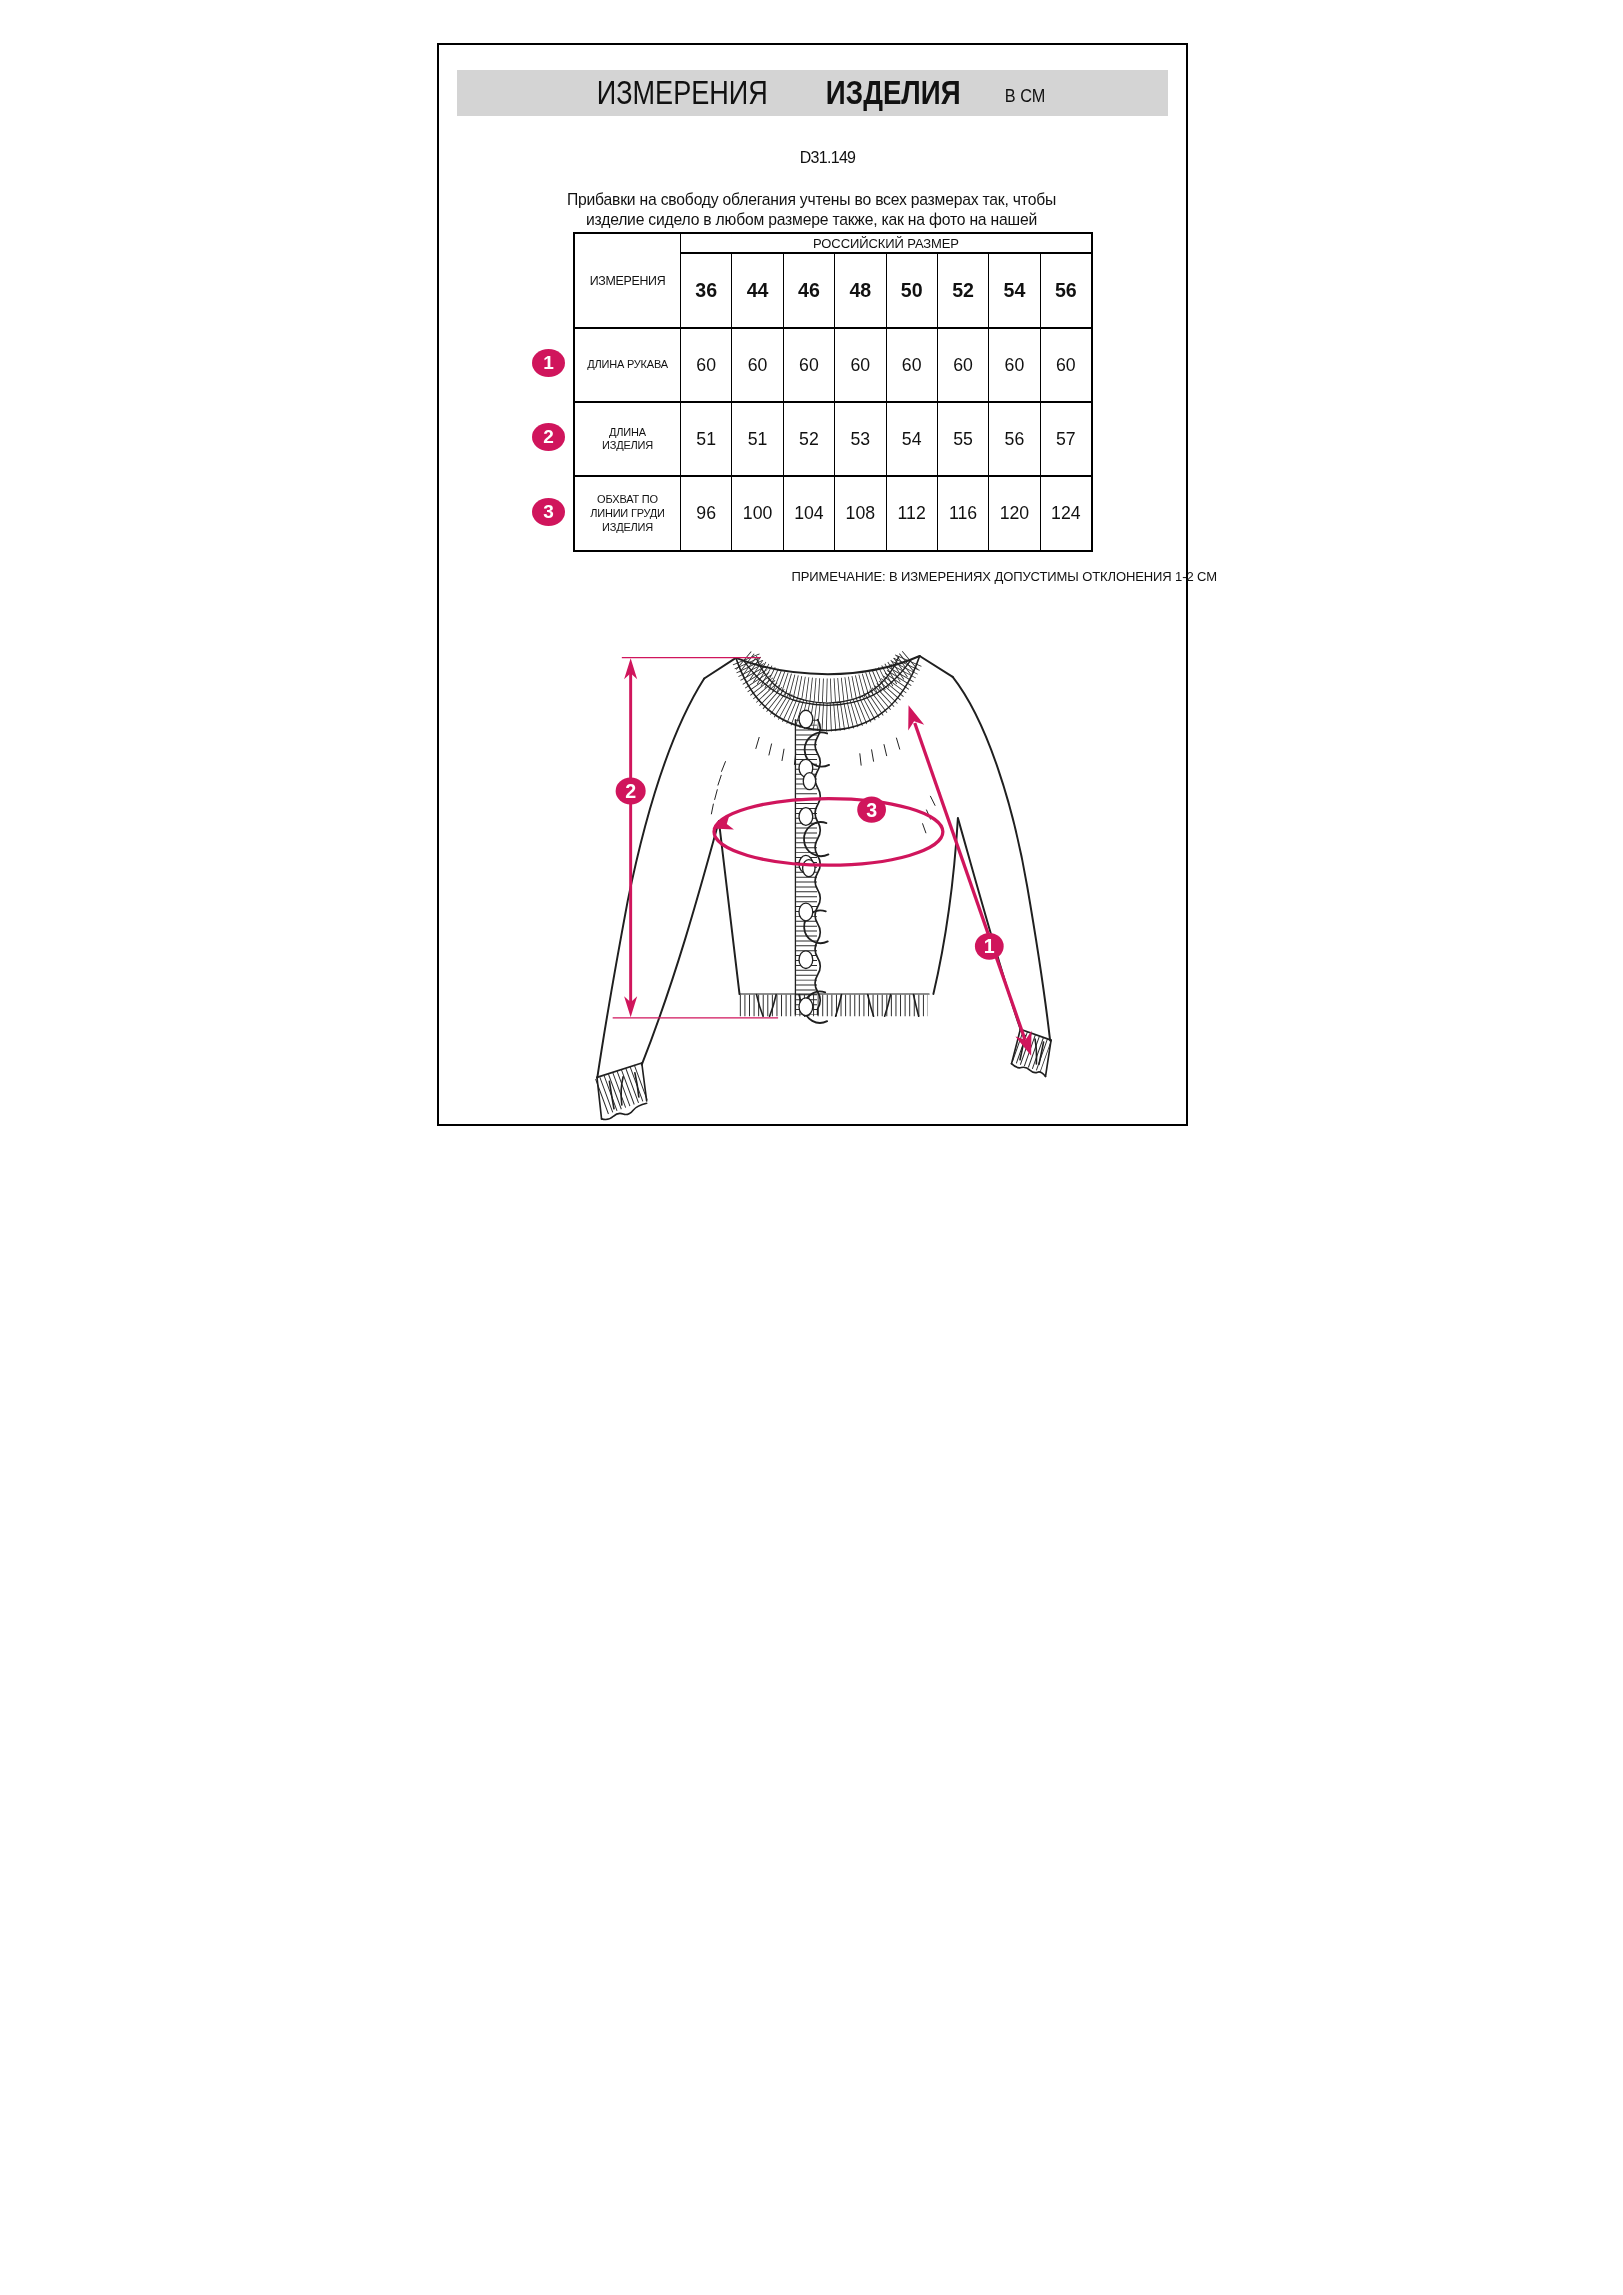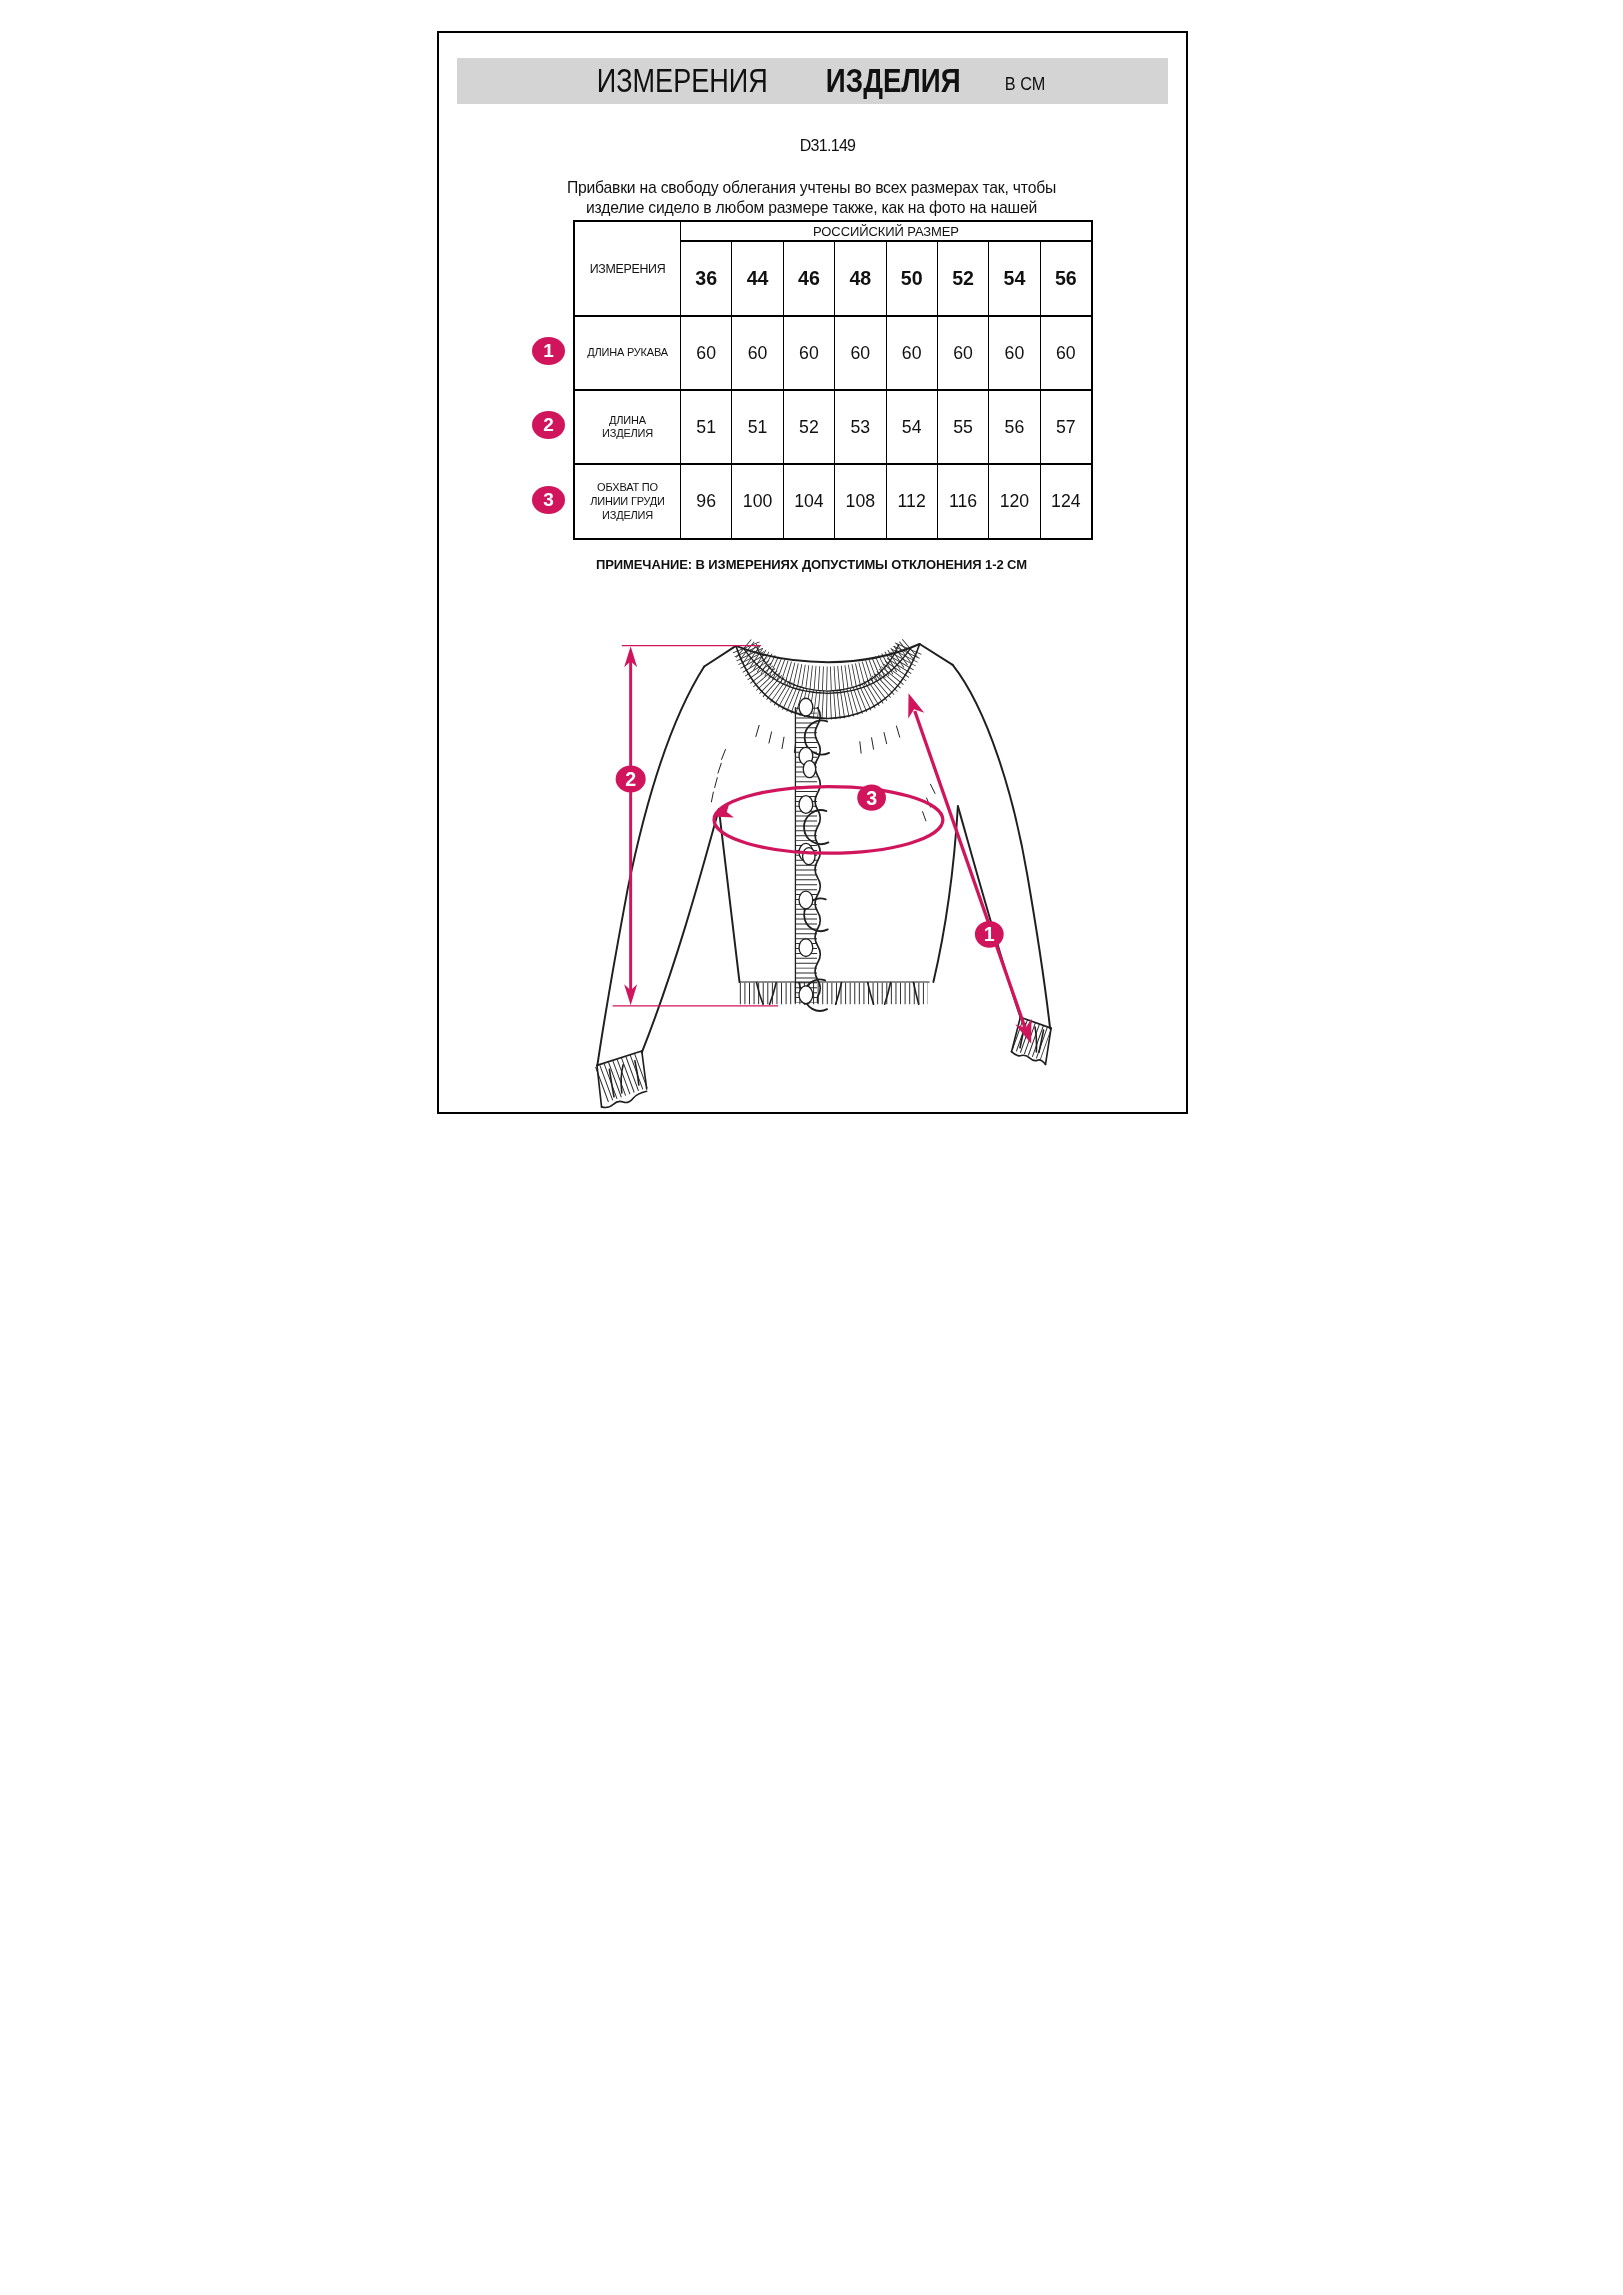--- a/index.html
+++ b/index.html
@@ -3,21 +3,21 @@
 <meta charset="utf-8">
 <style>
   :root{
     --accent:#d0155c;
     --ink:#111;
     --line:#1f1f1f;
     --bar:#d4d4d4;
   }
   html,body{margin:0;padding:0;background:#fff;}
   body{font-family:"Liberation Sans", sans-serif;color:var(--ink);}
-  .page{position:relative;width:811px;height:1148px;margin:4px auto;background:#fff;overflow:hidden;}
+  .page{position:relative;width:811px;height:1148px;margin:16px auto;background:#fff;overflow:hidden;}
   .frame{position:absolute;left:31px;top:27px;width:747px;height:1079px;border:2px solid #000;}
   
   .header-bar{position:absolute;left:51px;top:54px;width:711px;height:46px;background:var(--bar);
     display:flex;align-items:center;justify-content:center;gap:17px;}
   .title-reg{font-size:33px;font-weight:400;letter-spacing:0px;display:inline-block;transform:scaleX(.82);white-space:nowrap;}
   .title-bold{font-size:33px;font-weight:700;display:inline-block;transform:scaleX(.84);white-space:nowrap;margin-left:9.2px;}
   .title-units{font-size:17.7px;font-weight:400;display:inline-block;transform:scaleX(.92);margin-left:11.8px;margin-top:6.5px;white-space:nowrap;}
   .model-code{position:absolute;left:16px;top:133px;width:100%;text-align:center;font-size:16px;font-weight:400;letter-spacing:-0.7px;}
   .intro{position:absolute;left:0;top:174px;width:100%;text-align:center;font-size:15.7px;line-height:20px;
     white-space:pre-line;letter-spacing:-0.2px;}
@@ -31,21 +31,21 @@
   .corner{grid-row:1/3;grid-column:1/2;border-left:none;border-top:none;font-size:12.4px;letter-spacing:-0.3px;}
   .group-h{grid-row:1/2;grid-column:2/10;border-top:none;font-size:13px;letter-spacing:-0.1px;}
   .size-h{font-size:19.6px;font-weight:700;}
   .label{border-left:none;font-size:11px;line-height:13.7px;white-space:pre-line;letter-spacing:-0.2px;}
   .val{font-size:17.7px;}
   .badge{position:absolute;width:33px;height:28px;border-radius:50%;background:var(--accent);color:#fff;
     font-weight:700;font-size:19px;display:flex;align-items:center;justify-content:center;}
   .badge-1{left:126px;top:333px;}
   .badge-2{left:126px;top:407px;}
   .badge-3{left:126px;top:482px;}
-  .note{position:absolute;left:0;top:553px;width:100%;text-align:center;font-size:13px;font-weight:700;letter-spacing:-0.1px;}
+  .note{position:absolute;left:0;top:553px;width:100%;text-align:right;font-size:13px;font-weight:400;letter-spacing:-0.1px;}
   .diagram{position:absolute;left:141px;top:605px;width:540px;height:510px;}
   svg text.mnum{font-family:"Liberation Sans",sans-serif;font-weight:700;font-size:60px;fill:#fff;text-anchor:middle;}
 </style>
 </head>
 <body>
 
 <div class="page">
   <div class="frame"></div>
 
   <div class="header-bar">

